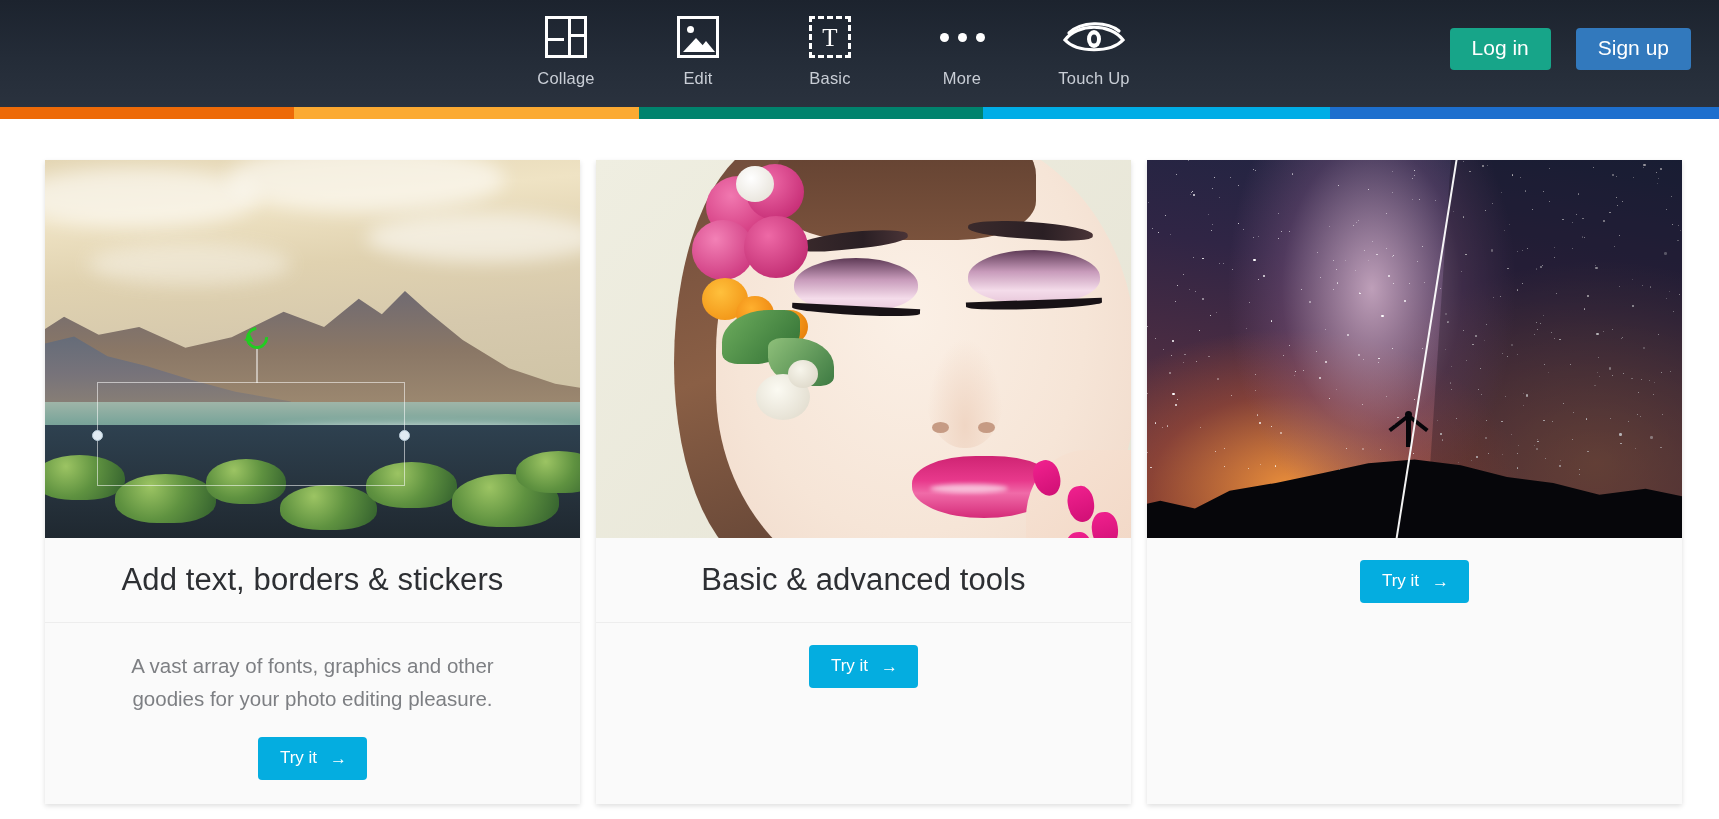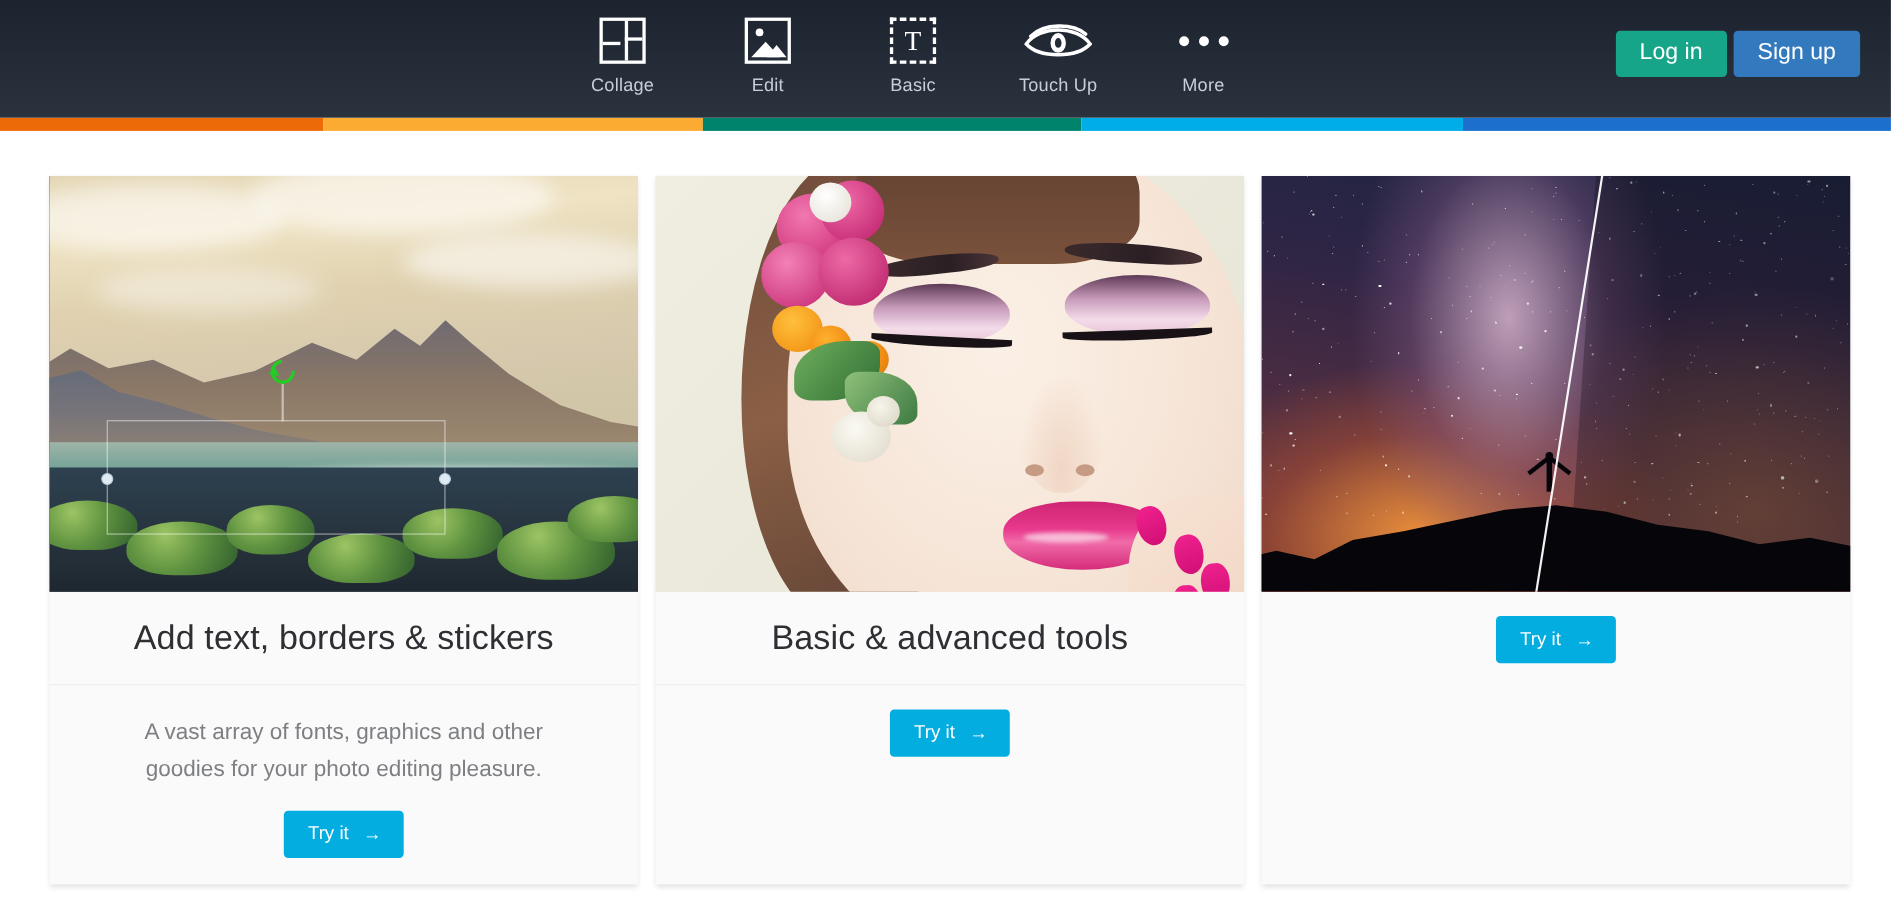--- a/index.html
+++ b/index.html
@@ -99,21 +99,21 @@
     color: #fff; font-size: 25px; line-height: 1;
   }
 
   .ic-more {
     display: flex; gap: 9px; align-items: center;
   }
   .ic-more i { display: block; width: 9px; height: 9px; border-radius: 50%; background: #fff; }
 
   .auth {
     position: absolute; right: 28px; top: 28px;
-    display: flex; gap: 6px;
+    display: flex; gap: 25px;
   }
   .btn-auth {
     border: none;
     color: #ffffff;
     font-size: 21px;
     font-family: "Liberation Sans", sans-serif;
     padding: 8px 22px 10px;
     border-radius: 4px;
     cursor: pointer;
     line-height: 1.15;
@@ -394,39 +394,39 @@
       <div class="nav-icon">
         <div class="ic-design">
             <span>T</span>
           </div>
       </div>
       <div class="nav-label">Basic</div>
     </div>
 
     <div class="nav-item">
       <div class="nav-icon">
+        <div class="ic-more">
+            <i></i>
+            <i></i>
+            <i></i>
+          </div>
+      </div>
+      <div class="nav-label">More</div>
+    </div>
+
+    <div class="nav-item">
+      <div class="nav-icon">
         <svg width="62" height="34" viewBox="0 0 62 34">
           <path d="M2 20 C14 3, 48 3, 60 20 C48 33, 14 33, 2 20 Z" fill="none" stroke="#fff" stroke-width="3.2"></path>
           <path d="M6 13 C18 1, 44 1, 56 11" fill="none" stroke="#fff" stroke-width="3.2" stroke-linecap="round"></path>
           <ellipse cx="31" cy="19" rx="7" ry="9" fill="#fff"></ellipse>
           <ellipse cx="31" cy="19" rx="3" ry="4.5" fill="#242c38"></ellipse>
         </svg>
       </div>
       <div class="nav-label">Touch Up</div>
-    </div>
-
-    <div class="nav-item">
-      <div class="nav-icon">
-        <div class="ic-more">
-            <i></i>
-            <i></i>
-            <i></i>
-          </div>
-      </div>
-      <div class="nav-label">More</div>
     </div>
 
   </div>
 
   <div class="auth">
     <button class="btn-auth btn-login" style="background: rgb(23, 165, 137);">Log in</button>
     <button class="btn-auth btn-signup" style="background: rgb(50, 121, 189);">Sign up</button>
   </div>
 </div>
 

